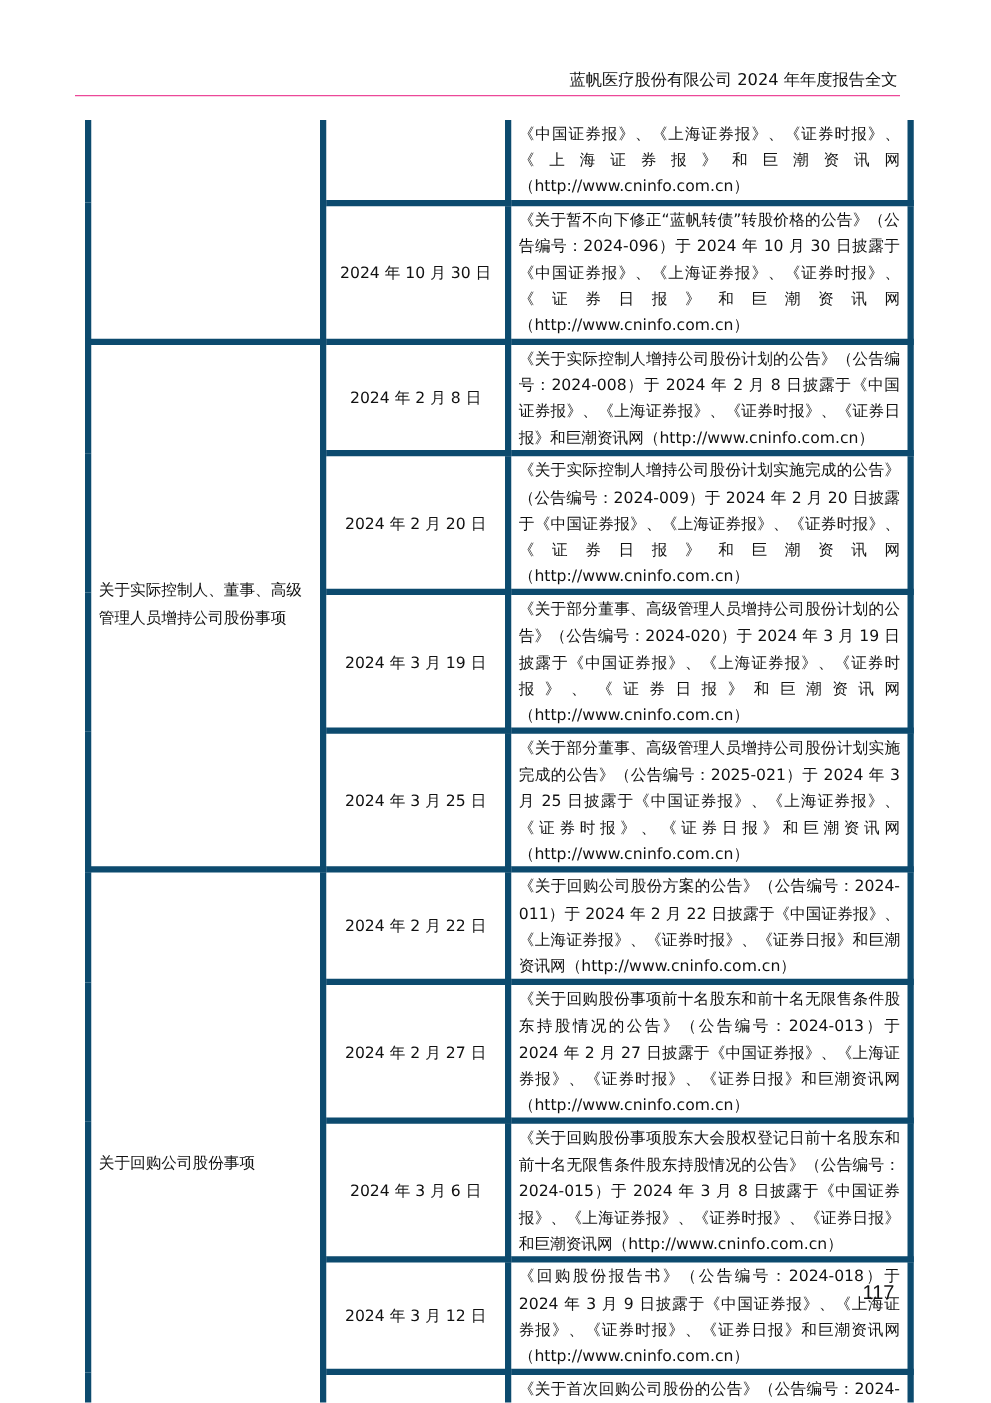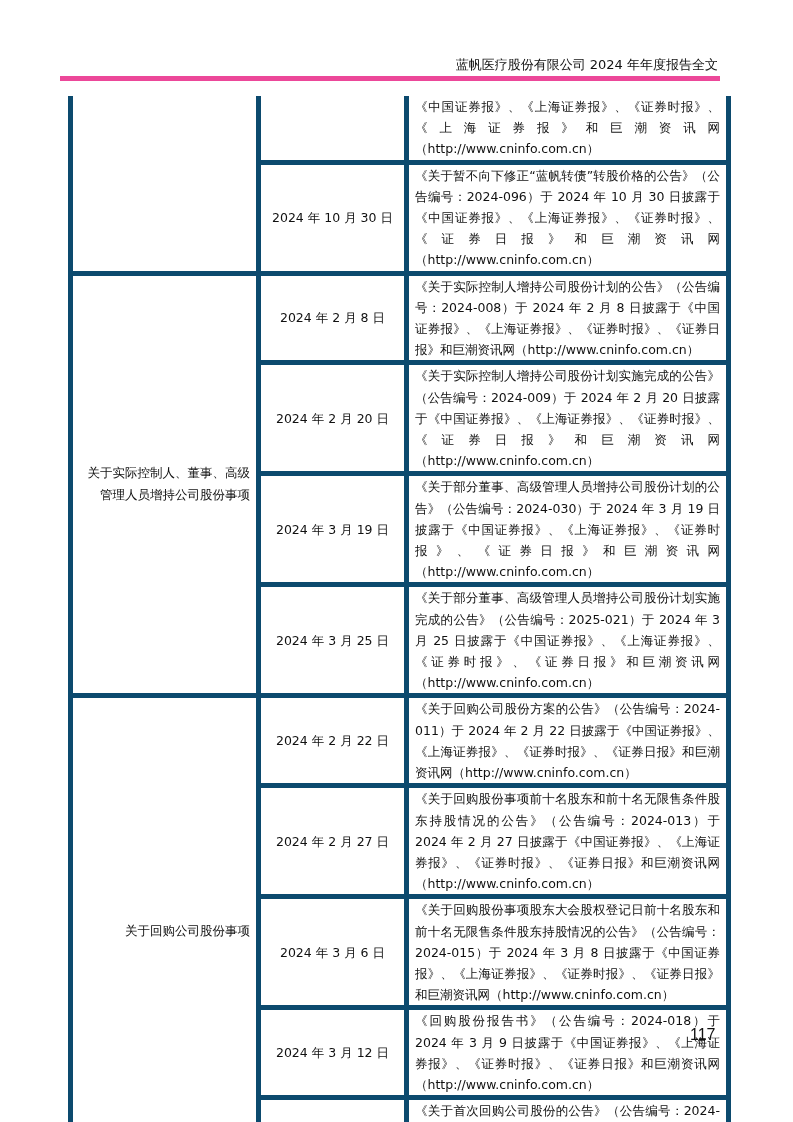--- a/index.html
+++ b/index.html
@@ -1,24 +1,24 @@
 <!DOCTYPE html>
 <html><head>
 <meta charset="utf-8">
 <style>
   html, body { margin:0; padding:0; background:#ffffff; }
   body { width:793px; height:1122px; position:relative; overflow:hidden;
          font-family:"Liberation Serif","DejaVu Serif",serif; color:#111; }
   .page-header { position:absolute; left:60px; top:56px; width:660px; height:20px;
-         text-align:right; font-size:13px; font-family:"DejaVu Sans",sans-serif; border-bottom:5px solid #ec4899; line-height:18px; }
+         text-align:right; font-size:13px; font-family:"DejaVu Sans",sans-serif; border-bottom:1px solid #ec4899; line-height:18px; }
   .page-header span { padding-right:2px; }
   table.t { position:absolute; left:68px; top:96px; width:658px; border-collapse:collapse; table-layout:fixed; }
   table.t td { border:5px solid #0c4a6e; font-size:12.5px; line-height:21.2px; vertical-align:middle; padding:0; }
   table.t tr.first td { border-top:none; }
-  td.cat { padding:0 6px 0 6px !important; font-family:Liberation Sans, sans-serif; font-size:12px;text-align:right; }
+  td.cat { padding:0 6px 0 6px !important; font-family:Liberation Mono, monospace; font-size:12px; }
   td.date { text-align:center; font-family:"DejaVu Sans",sans-serif; font-size:12px;margin-left:32px; }
   td.desc { padding:0 6px 0 6px !important; font-family:"DejaVu Sans",sans-serif; font-size:12px; text-align:justify; }
   .page-number { position:absolute; left:690px; top:1026px; width:30px; text-align:left; font-size:16px;
          font-family:Liberation Sans, sans-serif; }
 </style>
 </head>
 <body>
 
 <div class="page-header">
   <span>蓝帆医疗股份有限公司 2024 年年度报告全文</span>
@@ -46,21 +46,21 @@
       <td class="cat" rowspan="4">关于实际控制人、董事、高级管理人员增持公司股份事项</td>
       <td class="date">2024 年 2 月 8 日</td>
       <td class="desc">《关于实际控制人增持公司股份计划的公告》（公告编号：2024-008）于 2024 年 2 月 8 日披露于《中国证券报》、《上海证券报》、《证券时报》、《证券日报》和巨潮资讯网（http://www.cninfo.com.cn）</td>
     </tr>
     <tr style="height:85px">
       <td class="date">2024 年 2 月 20 日</td>
       <td class="desc">《关于实际控制人增持公司股份计划实施完成的公告》（公告编号：2024-009）于 2024 年 2 月 20 日披露于《中国证券报》、《上海证券报》、《证券时报》、《证券日报》和巨潮资讯网（http://www.cninfo.com.cn）</td>
     </tr>
     <tr style="height:85px">
       <td class="date">2024 年 3 月 19 日</td>
-      <td class="desc">《关于部分董事、高级管理人员增持公司股份计划的公告》（公告编号：2024-030）于 2024 年 3 月 19 日披露于《中国证券报》、《上海证券报》、《证券时报》、《证券日报》和巨潮资讯网（http://www.cninfo.com.cn）</td>
+      <td class="desc">《关于部分董事、高级管理人员增持公司股份计划的公告》（公告编号：2024-020）于 2024 年 3 月 19 日披露于《中国证券报》、《上海证券报》、《证券时报》、《证券日报》和巨潮资讯网（http://www.cninfo.com.cn）</td>
     </tr>
     <tr style="height:105px">
       <td class="date">2024 年 3 月 25 日</td>
       <td class="desc">《关于部分董事、高级管理人员增持公司股份计划实施完成的公告》（公告编号：2025-021）于 2024 年 3 月 25 日披露于《中国证券报》、《上海证券报》、《证券时报》、《证券日报》和巨潮资讯网（http://www.cninfo.com.cn）</td>
     </tr>
 
     <tr style="height:84px">
       <td class="cat" rowspan="5">关于回购公司股份事项</td>
       <td class="date">2024 年 2 月 22 日</td>
       <td class="desc">《关于回购公司股份方案的公告》（公告编号：2024-011）于 2024 年 2 月 22 日披露于《中国证券报》、《上海证券报》、《证券时报》、《证券日报》和巨潮资讯网（http://www.cninfo.com.cn）</td>

